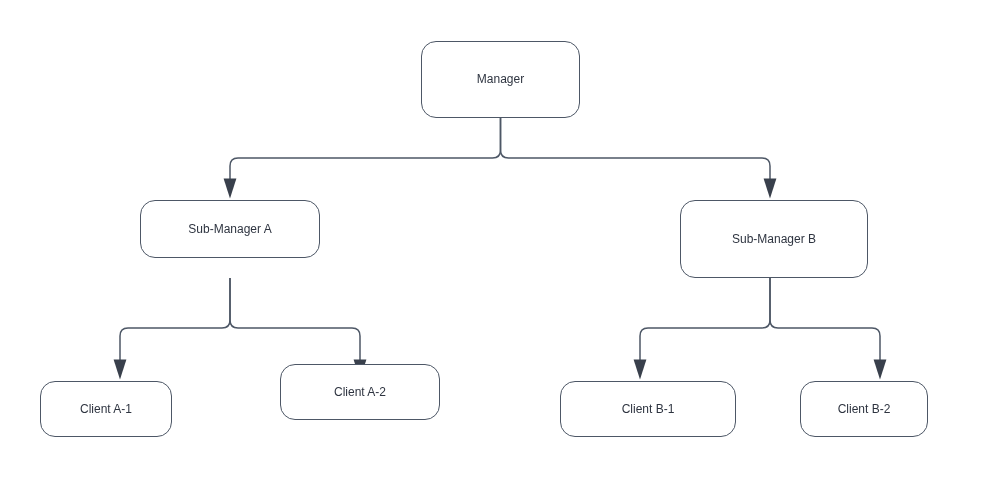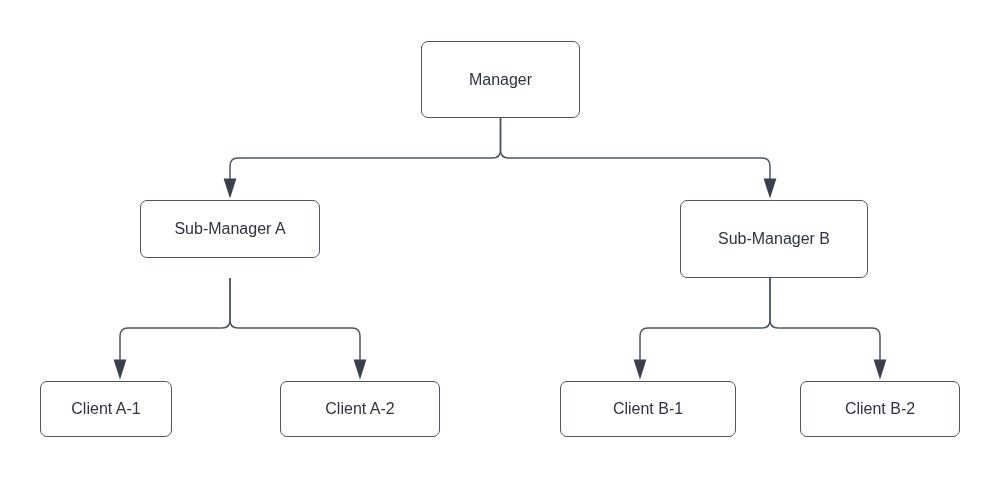--- a/index.html
+++ b/index.html
@@ -37,36 +37,36 @@
     stroke-width: 1.5;
   }
   svg.edges polygon {
     fill: var(--arrowhead);
     stroke: none;
   }
   .node {
     position: absolute;
     background: var(--node-fill);
     border: 1.5px solid var(--node-border);
-    border-radius: 7px;
+    border-radius: 15px;
     display: flex;
     align-items: center;
     justify-content: center;
-    font-size: 16px;
+    font-size: 12px;
     color: var(--text);
     text-align: center;
     line-height: 1.2;
   }
   .node-manager      { left: 421px; top: 41px;  width: 159px; height: 77px; }
   .node-sub-a        { left: 140px; top: 200px; width: 180px; height: 58px; }
   .node-sub-b        { left: 680px; top: 200px; width: 188px; height: 78px; }
   .node-client-a1    { left: 40px;  top: 381px; width: 132px; height: 56px; }
-  .node-client-a2    { left: 280px; top: 381px; width: 160px; height: 56px; justify-content: center; }
+  .node-client-a2    { left: 280px; top: 364px; width: 160px; height: 56px; justify-content: center; }
   .node-client-b1    { left: 560px; top: 381px; width: 176px; height: 56px; }
-  .node-client-b2    { left: 800px; top: 381px; width: 160px; height: 56px; }
+  .node-client-b2    { left: 800px; top: 381px; width: 128px; height: 56px; }
 </style>
 </head>
 <body>
 
 <div class="canvas">
 
   <svg class="edges" viewBox="0 0 1000 480" aria-hidden="true">
 
     <path d="M 500.5 118 L 500.5 150 Q 500.5 158 492.5 158 L 238 158 Q 230 158 230 166 L 230 179"></path>
     <polygon points="223.6,178.5 236.4,178.5 230,198.5"></polygon>

